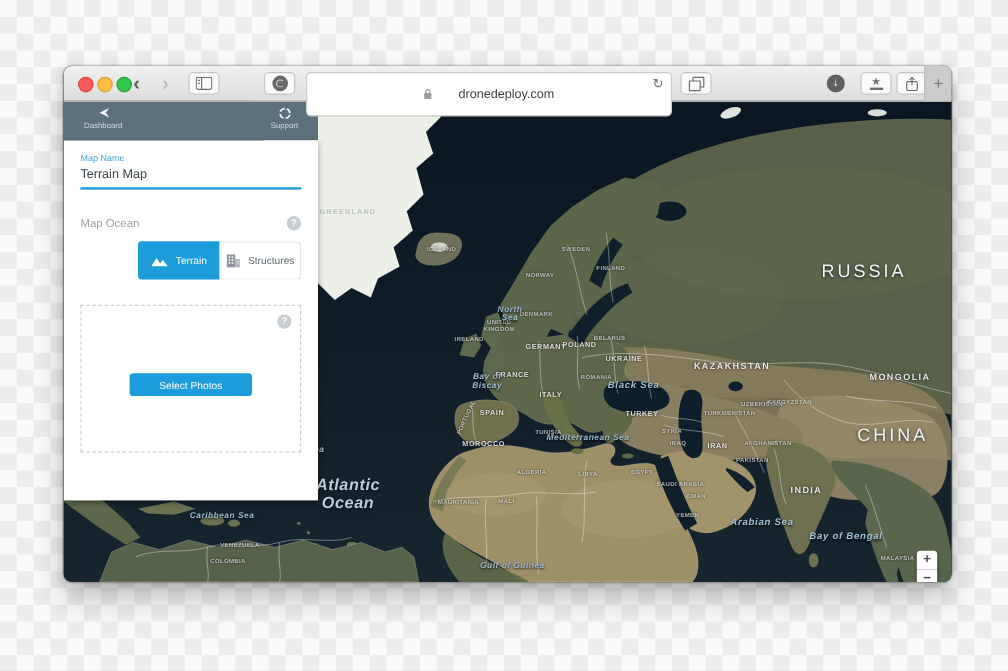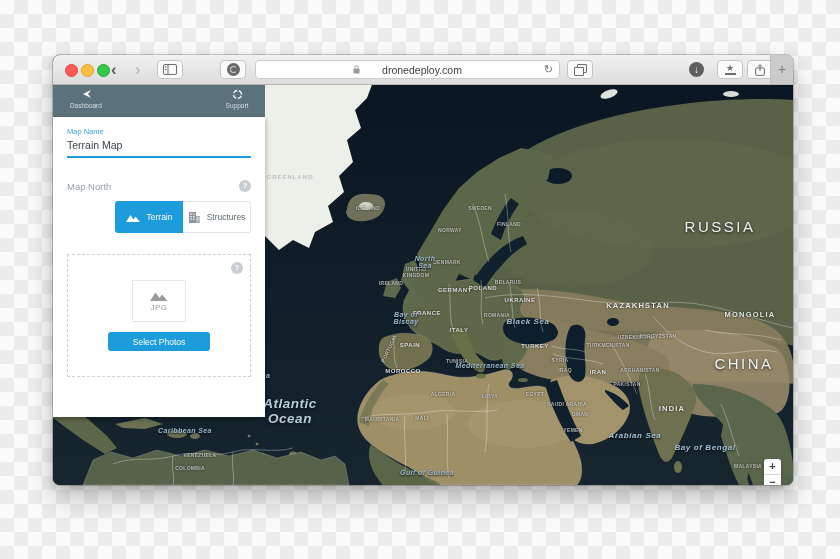--- a/index.html
+++ b/index.html
@@ -25,21 +25,21 @@
   .tl.red{left:12px;background:#fc5b57;border:.5px solid #e2443f;}
   .tl.yellow{left:28px;background:#fdbe41;border:.5px solid #e0a02f;}
   .tl.green{left:44px;background:#34c84a;border:.5px solid #22a437;}
   .navchev{position:absolute;top:1px;font-size:17px;line-height:27px;color:#5d5d5d;font-weight:bold;cursor:default;}
   .navchev.fwd{color:#bdbdbd;}
   .tbtn{
     position:absolute;top:5px;height:19px;border-radius:4px;background:#fbfafa;
     border:1px solid #c6c5c5;box-sizing:border-box;display:flex;align-items:center;justify-content:center;
   }
   .addr{
-    position:absolute;left:202px;top:5px;width:305px;height:19px;border-radius:4px;
+    position:absolute;left:202px;top:5px;width:305px;height:37px;border-radius:4px;
     background:#fff;border:1px solid #cccbcb;box-sizing:border-box;
     display:flex;align-items:center;justify-content:center;gap:22px;
     font-size:10.5px;color:#3f3f3f;
   }
   .reload{position:absolute;right:6px;top:2px;color:#6f6f6f;font-size:11px;}
   .dlcirc{position:absolute;left:636px;top:7px;width:15px;height:15px;border-radius:50%;
     background:#5f5f5f;color:#fff;font-size:10px;line-height:15px;text-align:center;}
   .newtab{
     position:absolute;right:0;top:0;width:22px;height:29px;background:#cccbcb;
     color:#7c7c7c;font-size:14px;line-height:29px;text-align:center;border-left:1px solid #bcbaba;
@@ -288,21 +288,21 @@
         <span class="maplabel country-sm" style="left: 369px; top: 334px;">MALI</span>
         <span class="maplabel country-sm" style="left: 514px; top: 320px;">SAUDI ARABIA</span>
         <span class="maplabel country-sm" style="left: 527px; top: 330px;">OMAN</span>
         <span class="maplabel country-sm" style="left: 520px; top: 346px;">YEMEN</span>
         <span class="maplabel country" style="left: 545px; top: 288px;">IRAN</span>
         <span class="maplabel country-sm" style="left: 555px; top: 261px;">TURKMENISTAN</span>
         <span class="maplabel country-sm" style="left: 582px; top: 253px;">UZBEKISTAN</span>
         <span class="maplabel country-sm" style="left: 605px; top: 252px;">KYRGYZSTAN</span>
         <span class="maplabel country-sm" style="left: 587px; top: 286px;">AFGHANISTAN</span>
         <span class="maplabel country-sm" style="left: 574px; top: 300px;">PAKISTAN</span>
-        <span class="maplabel country-md" style="left: 585px; top: 221px;">KAZAKHSTAN</span>
+        <span class="maplabel country-md" style="left: 557px; top: 221px;">KAZAKHSTAN</span>
         <span class="maplabel country-md" style="left: 697px; top: 230px;">MONGOLIA</span>
         <span class="maplabel country-xl" style="left: 667px; top: 142px;">RUSSIA</span>
         <span class="maplabel country-xl" style="left: 691px; top: 279px;">CHINA</span>
         <span class="maplabel country-md" style="left: 619px; top: 324px;">INDIA</span>
         <span class="maplabel country-sm" style="left: 695px; top: 382px;">MALAYSIA</span>
         <span class="maplabel country-sm" style="left: 147px; top: 371px;">VENEZUELA</span>
         <span class="maplabel country-sm" style="left: 137px; top: 384px;">COLOMBIA</span>
         <span class="maplabel sea" style="left: 187px; top: 180px;">Labrador
 Sea</span>
         <span class="maplabel sea" style="left: 372px; top: 178px;">North
@@ -347,21 +347,21 @@
         </span>
         <span>Support</span>
       </div>
     </div>
 
     <div class="sb-body">
       <div class="mn-label">Map Name</div>
       <div class="mn-input">Terrain Map</div>
 
       <div class="mt-row">
-        <span class="mt-label">Map North</span>
+        <span class="mt-label">Map Ocean</span>
         <span class="qmark">?</span>
       </div>
 
       <div class="seg">
         <div class="seg-btn active">
           <svg width="15" height="9" viewBox="0 0 15 9">
             <path d="M0,9 L4.5,2 L7.5,6.5 L9.5,3.5 L14,9 Z" fill="#fff"></path>
           </svg>
           <span>Terrain</span>
         </div>
@@ -381,25 +381,19 @@
               <rect x="9" y="8.4" width="1" height="1"></rect>
                 <rect x="10.6" y="8.4" width="1" height="1"></rect>
             </g>
           </svg>
           <span>Structures</span>
         </div>
       </div>
 
       <div class="dropzone">
         <span class="qmark dz-q">?</span>
-        <div class="thumb">
-          <svg width="18" height="11" viewBox="0 0 18 11">
-            <path d="M0,11 L5.5,2.5 L9.5,8 L12,4.5 L17.5,11 Z" fill="#9b9b9b"></path>
-          </svg>
-          <span class="ft">JPG</span>
-        </div>
         <div class="selbtn">Select Photos</div>
       </div>
 
     </div>
   </div>
 
 </div>
 
 </body></html>

